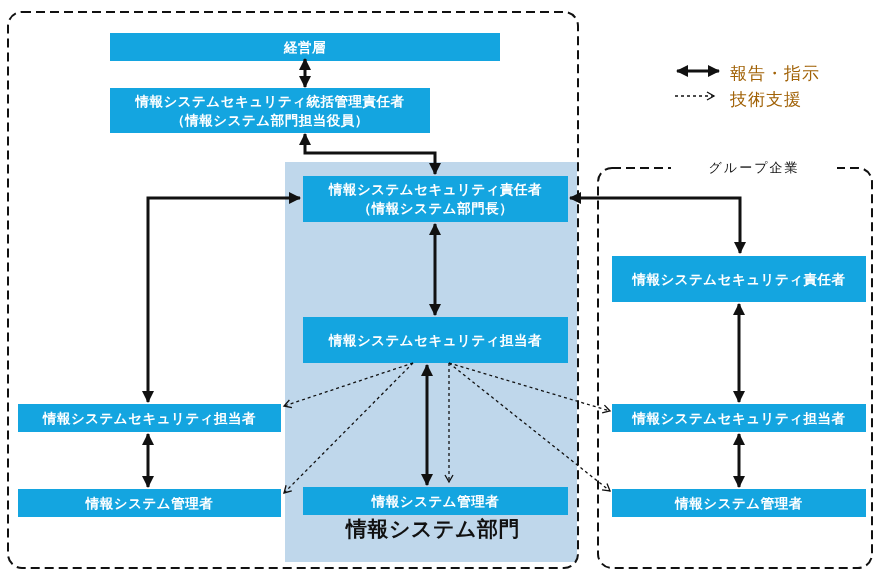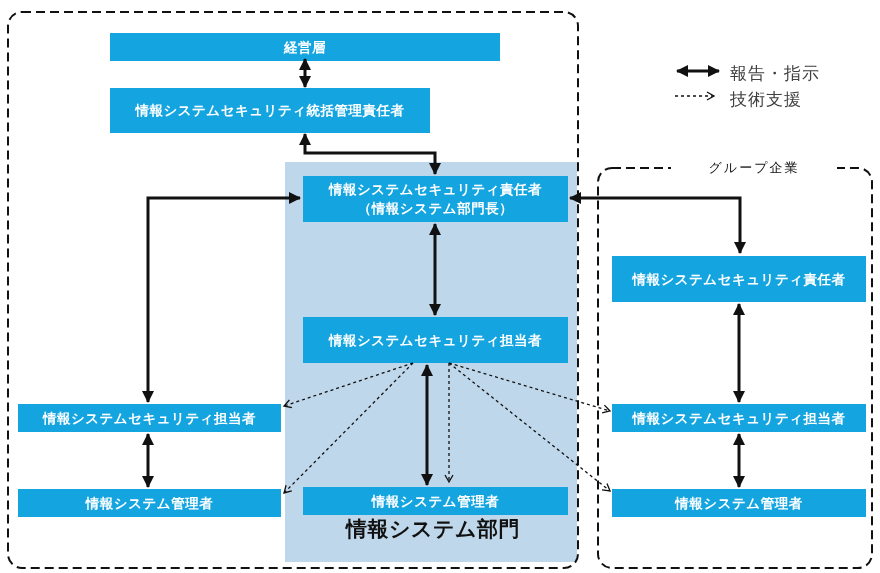--- a/index.html
+++ b/index.html
@@ -16,21 +16,21 @@
   }
   .panel{position:absolute;background:var(--panel);z-index:1;}
   .outline-label{
     position:absolute;background:#fff;color:#111;text-align:center;
     z-index:6;font-size:19px;letter-spacing:2px;line-height:22px;
   }
   .caption{
     position:absolute;color:#111;font-weight:bold;font-size:21px;line-height:20px;
     text-align:center;z-index:2;letter-spacing:0.5px;
   }
-  .legend-text{position:absolute;color:#404040;font-size:17px;letter-spacing:1px;z-index:2;}
+  .legend-text{position:absolute;color:#a16207;font-size:17px;letter-spacing:1px;z-index:2;}
   #arrows{position:absolute;left:0;top:0;z-index:5;pointer-events:none;}
 </style>
 </head>
 <body>
 
 <div id="stage" style="--cyan: #14A5E0; --panel: #BFD7EB; --ink: #111111;">
 
   <div class="panel" style="left:285px;top:162px;width:292px;height:400px"></div>
 
   <svg id="arrows" width="880" height="573" viewBox="0 0 880 573">
@@ -70,20 +70,21 @@
 
   <div class="legend-text" style="left:730px;top:62px;">報告・指示</div>
   <div class="legend-text" style="left:730px;top:88px;">技術支援</div>
 
   <div class="node" style="left:110px;top:33px;width:390px;height:28px">
     <span>経営層</span>
   </div>
 
   <div class="node" style="left:110px;top:88px;width:320px;height:45px">
     <span>情報システムセキュリティ統括管理責任者</span>
+    <span>（情報システム部門担当役員）</span>
   </div>
 
   <div class="node" style="left:303px;top:176px;width:265px;height:46px">
     <span>情報システムセキュリティ責任者</span>
     <span>（情報システム部門長）</span>
   </div>
 
   <div class="node" style="left:303px;top:317px;width:265px;height:46px">
     <span>情報システムセキュリティ担当者</span>
   </div>

